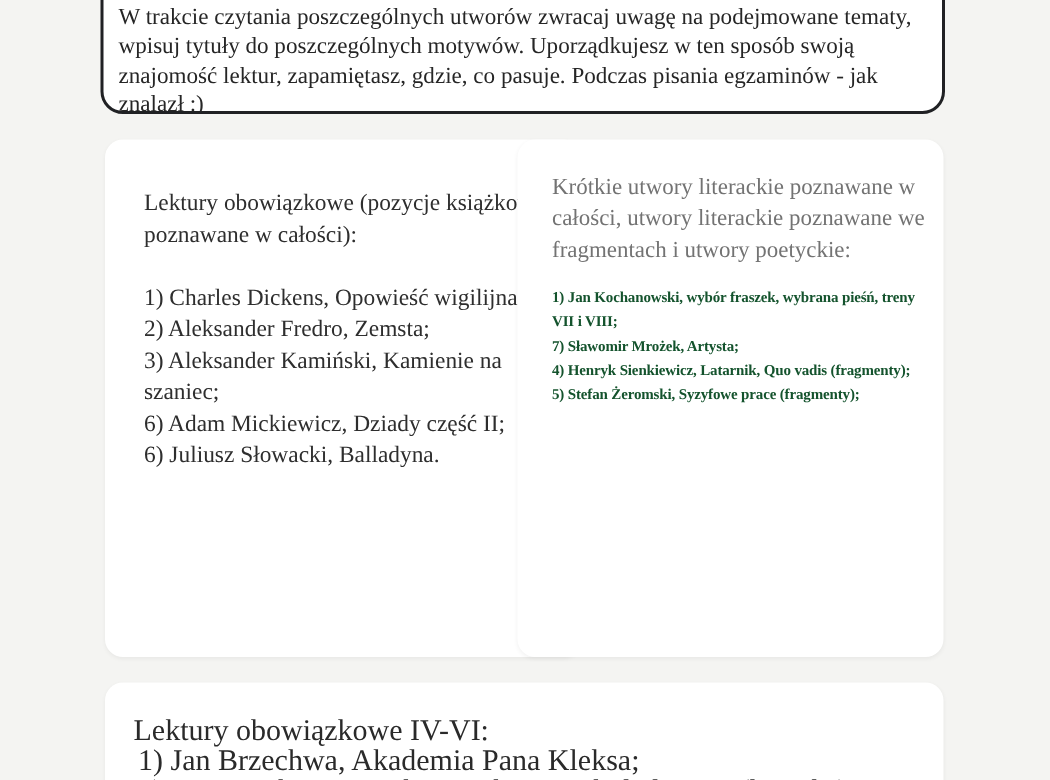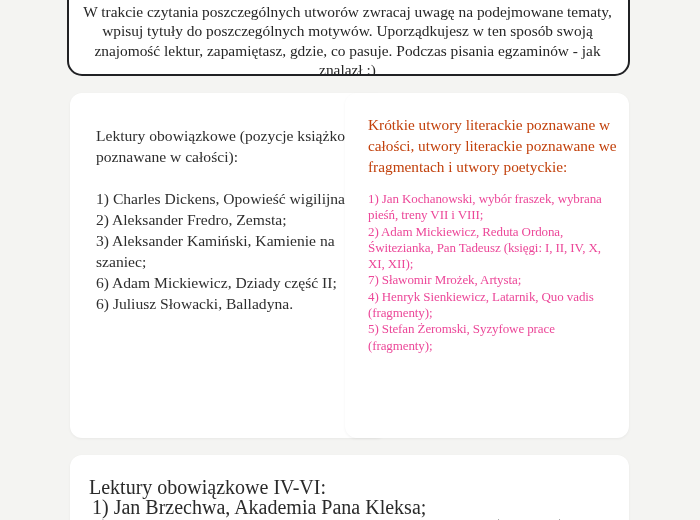--- a/index.html
+++ b/index.html
@@ -25,21 +25,20 @@
     border: 2px solid #202124;
     border-radius: 15px;
     padding: 30px 12px 0 10px;
     overflow: hidden;
   }
   .top-note p {
     margin: 0;
     font-size: 15.4px;
     line-height: 19.3px;
     color: #262626;
-    text-align: center;
   }
   
   .card {
     position: absolute;
     box-sizing: border-box;
     background: #ffffff;
     border-radius: 12px;
     box-shadow: 0 1px 3px rgba(0,0,0,0.05);
     overflow: hidden;
   }
@@ -57,28 +56,29 @@
   }
   .card-left .list { margin-top: 21px; }
   .card-right {
     left: 345px; top: 93px;
     width: 284px; height: 345px;
     padding: 21px 12px 0 23px;
   }
   .card-right .card-header {
     font-size: 15.3px;
     line-height: 21px;
-    color: #c2410c;
+    color: #737373;
   }
   .card-right .list {
     margin-top: 14px;
-    font-size: 13px;
+    font-size: 10px;
     line-height: 16.3px;
     letter-spacing: -0.1px;
-    color: #ec4899;
+    color: #14532d;
+    font-weight: bold;
   }
   .card-bottom {
     left: 70px; top: 455px;
     width: 559px; height: 140px;
     padding: 22px 20px 0 19px;
   }
   .card-bottom .card-header,
   .card-bottom .list {
     font-size: 20px;
     line-height: 20px;
@@ -103,21 +103,20 @@
       <p class="item">3) Aleksander Kamiński, Kamienie na szaniec;</p>
       <p class="item">6) Adam Mickiewicz, Dziady część II;</p>
       <p class="item">6) Juliusz Słowacki, Balladyna.</p>
     </div>
   </section>
 
   <section class="card card-right">
     <p class="card-header">Krótkie utwory literackie poznawane w całości, utwory literackie poznawane we fragmentach i utwory poetyckie:</p>
     <div class="list">
       <p class="item">1) Jan Kochanowski, wybór fraszek, wybrana pieśń, treny VII i VIII;</p>
-      <p class="item">2) Adam Mickiewicz, Reduta Ordona, Świtezianka, Pan Tadeusz (księgi: I, II, IV, X, XI, XII);</p>
       <p class="item">7) Sławomir Mrożek, Artysta;</p>
       <p class="item">4) Henryk Sienkiewicz, Latarnik, Quo vadis (fragmenty);</p>
       <p class="item">5) Stefan Żeromski, Syzyfowe prace (fragmenty);</p>
     </div>
   </section>
 
   <section class="card card-bottom">
     <p class="card-header">Lektury obowiązkowe IV-VI:</p>
     <div class="list">
       <p class="item">1) Jan Brzechwa, Akademia Pana Kleksa;</p>

